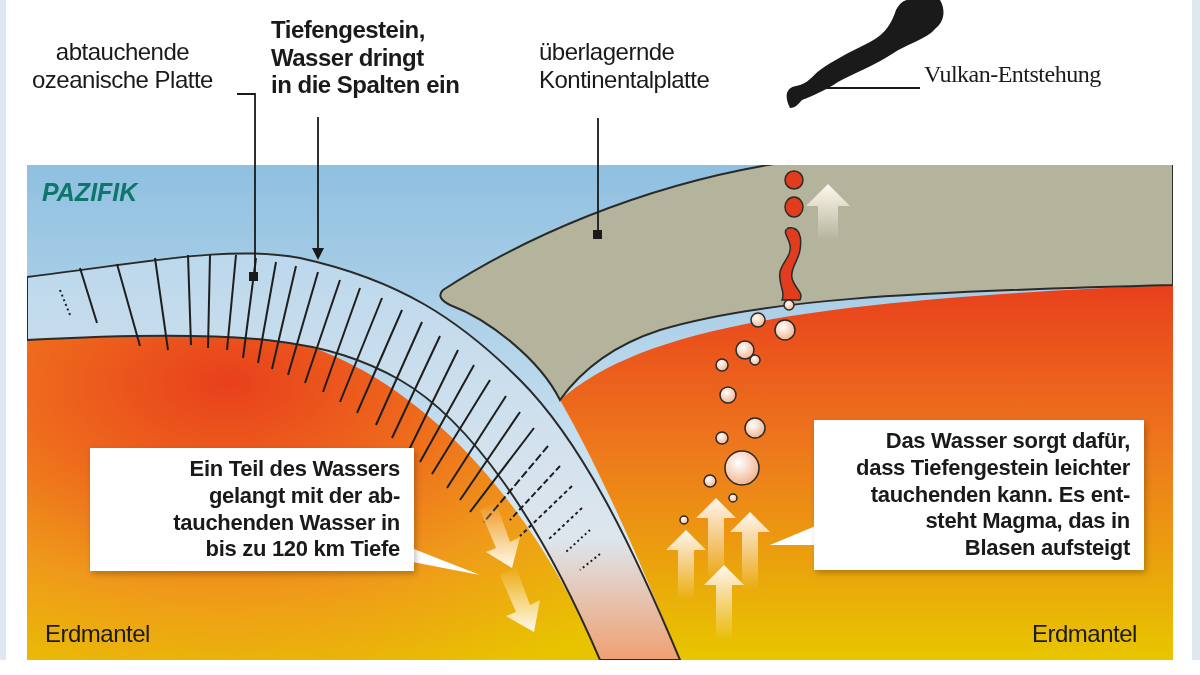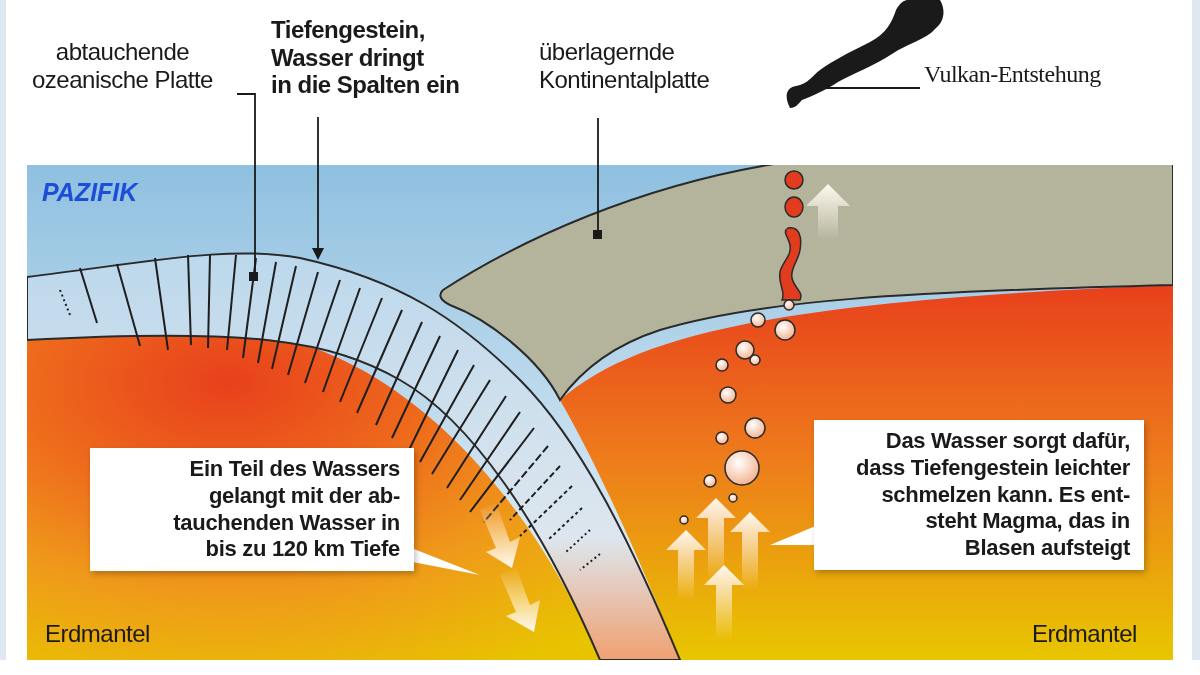--- a/index.html
+++ b/index.html
@@ -5,21 +5,21 @@
   html, body { margin:0; padding:0; }
   body { width:1200px; height:675px; background:#ffffff; position:relative; overflow:hidden;
          font-family:"Liberation Sans", "DejaVu Sans", sans-serif; }
   .frame-left { position:absolute; left:0; top:0; width:6px; height:675px; background:#dfe8f0; }
   .frame-right { position:absolute; right:0; top:0; width:8px; height:675px; background:#dfe8f0; }
   svg.scene { position:absolute; left:0; top:0; }
   .lbl { position:absolute; color:#1a1a1a; line-height:1.15; white-space:nowrap; }
   .lbl-normal { font-size:24px; font-weight:normal; letter-spacing:-0.5px; }
   .lbl-bold { font-size:24px; font-weight:bold; letter-spacing:-0.5px; }
   .pazifik { position:absolute; left:42px; top:178px; font-size:25px; font-weight:bold;
-             font-style:italic; color:#1d4ed8; letter-spacing:0px; }
+             font-style:italic; color:#0f766e; letter-spacing:0px; }
   .callout { position:absolute; background:#ffffff; color:#1a1a1a; font-weight:bold;
              font-size:22px; line-height:1.22; padding:8px 14px 8px 14px;
              box-shadow:2px 3px 6px rgba(0,0,0,0.25); white-space:nowrap; letter-spacing:-0.3px;text-align:right; }
   .mantel { position:absolute; font-size:24px; color:#1a1a1a; letter-spacing:-0.5px; }
 </style>
 </head>
 <body>
 
 <div class="frame-left"></div>
 <div class="frame-right"></div>
@@ -184,19 +184,19 @@
 
 <div class="callout" style="left:90px; top:448px; width:296px;">
   <div>Ein Teil des Wassers</div>
   <div>gelangt mit der ab-</div>
   <div>tauchenden Wasser in</div>
   <div>bis zu 120 km Tiefe</div>
 </div>
 <div class="callout" style="left:814px; top:420px; width:302px;">
   <div>Das Wasser sorgt dafür,</div>
   <div>dass Tiefengestein leichter</div>
-  <div>schmelzen kann. Es ent-</div>
+  <div>tauchenden kann. Es ent-</div>
   <div>steht Magma, das in</div>
   <div>Blasen aufsteigt</div>
 </div>
 
 <div class="mantel" style="left:45px; top:620px;">Erdmantel</div>
 <div class="mantel" style="left:1032px; top:620px;">Erdmantel</div>
 
 </body></html>

